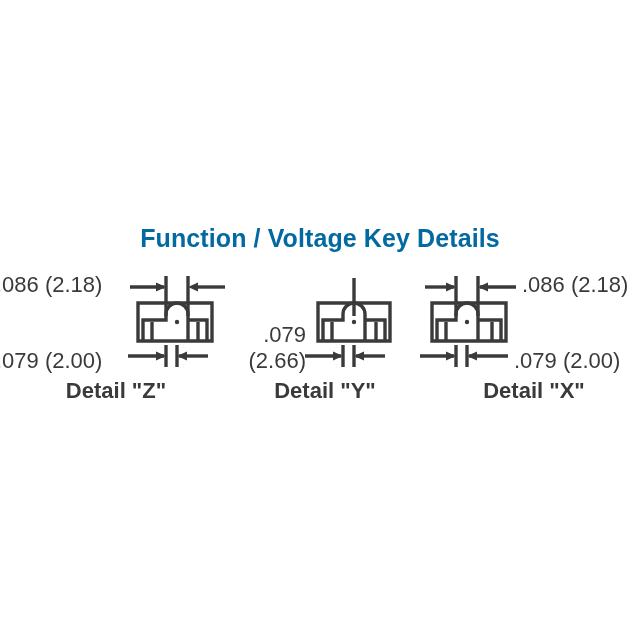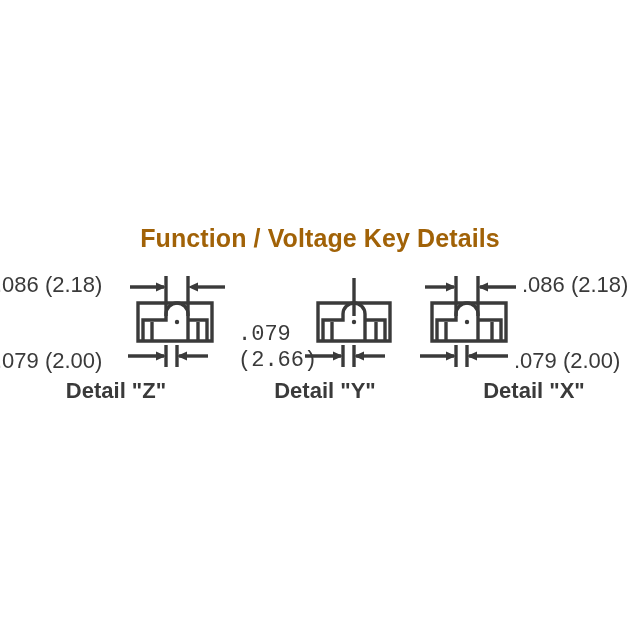--- a/index.html
+++ b/index.html
@@ -24,21 +24,21 @@
   }
   .title {
     position: absolute;
     left: 0;
     top: 224px;
     width: 640px;
     text-align: center;
     font-size: 25px;
     font-weight: bold;
     letter-spacing: 0.1px;
-    color: #a16207;
+    color: #0369a1;
   }
   .caption {
     position: absolute;
     top: 378px;
     font-size: 22px;
     font-weight: bold;
     color: #3a3a3a;
     text-align: center;
     white-space: nowrap;
   }
@@ -54,21 +54,21 @@
     line-height: 26px;
   }
   
   .dim-z-top    { left: -4px; top: 272px; }
   .dim-z-bottom { left: -4px; top: 348px; }
   
   .dim-y {
     left: 238px;
     top: 322px;
     width: 68px;
-    font-family: Liberation Mono, monospace;
+    text-align: right;
   }
   
   .dim-x-top    { left: 522px; top: 272px; }
   .dim-x-bottom { left: 514px; top: 348px; }
 
   svg.art {
     position: absolute;
     left: 0;
     top: 0;
     width: 640px;

